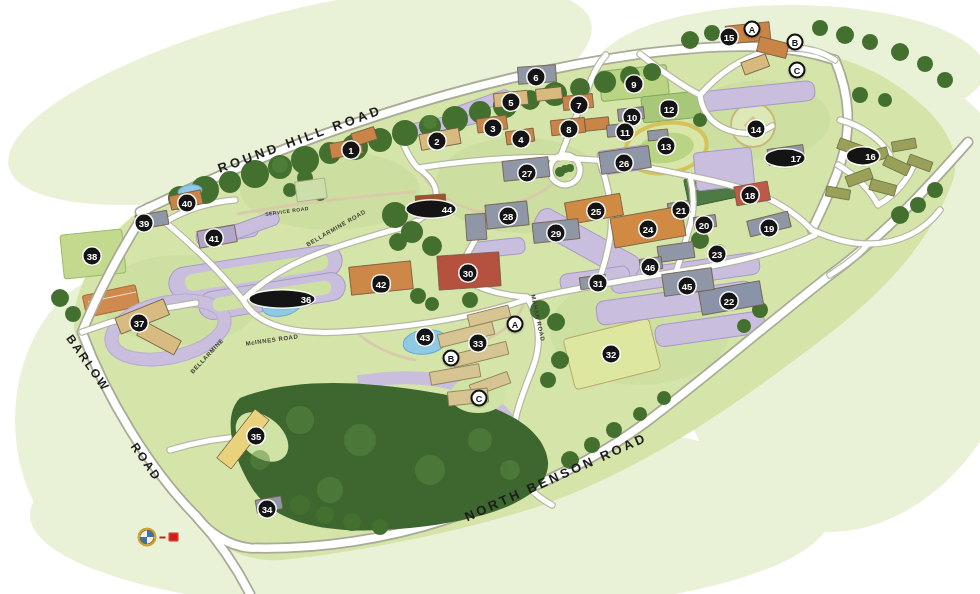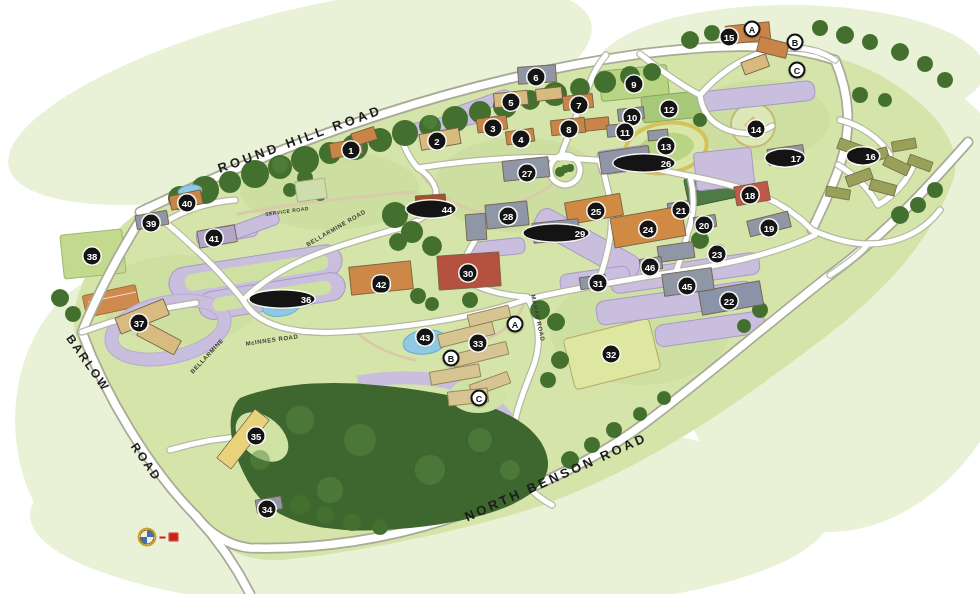--- a/index.html
+++ b/index.html
@@ -337,48 +337,48 @@
       <div class="marker" style="left: 437px; top: 141px;">2</div>
       <div class="marker" style="left: 493px; top: 128px;">3</div>
       <div class="marker" style="left: 521px; top: 139px;">4</div>
       <div class="marker" style="left: 511px; top: 102px;">5</div>
       <div class="marker" style="left: 536px; top: 77px;">6</div>
       <div class="marker" style="left: 579px; top: 105px;">7</div>
       <div class="marker" style="left: 569px; top: 129px;">8</div>
       <div class="marker" style="left: 634px; top: 84px;">9</div>
       <div class="marker" style="left: 632px; top: 117px;">10</div>
       <div class="marker" style="left: 625px; top: 132px;">11</div>
-      <div class="marker" style="left: 669px; top: 109px;">12</div>
+      <div class="marker" style="left: 669px; top: 109px; border-radius: 7px;">12</div>
       <div class="marker" style="left: 666px; top: 146px;">13</div>
       <div class="marker" style="left: 756px; top: 129px;">14</div>
       <div class="marker" style="left: 729px; top: 37px;">15</div>
       <div class="marker" style="left: 863px; top: 156px; padding-left: 15px;">16</div>
       <div class="marker" style="left: 785px; top: 158px; padding-left: 22px;">17</div>
       <div class="marker" style="left: 750px; top: 195px;">18</div>
       <div class="marker" style="left: 769px; top: 228px;">19</div>
       <div class="marker" style="left: 704px; top: 225px;">20</div>
       <div class="marker" style="left: 681px; top: 210px;">21</div>
       <div class="marker" style="left: 729px; top: 301px;">22</div>
       <div class="marker" style="left: 677px; top: 254px; margin-left: 40px;">23</div>
       <div class="marker" style="left: 648px; top: 229px;">24</div>
       <div class="marker" style="left: 596px; top: 211px;">25</div>
-      <div class="marker" style="left: 644px; top: 163px; padding-left: 44px;">26</div>
+      <div class="marker" style="left: 624px; top: 163px;">26</div>
       <div class="marker" style="left: 527px; top: 173px;">27</div>
       <div class="marker" style="left: 508px; top: 216px;">28</div>
-      <div class="marker" style="left: 556px; top: 233px; padding-left: 48px;">29</div>
+      <div class="marker" style="left: 556px; top: 233px;">29</div>
       <div class="marker" style="left: 468px; top: 273px;">30</div>
       <div class="marker" style="left: 598px; top: 283px;">31</div>
       <div class="marker" style="left: 611px; top: 354px;">32</div>
       <div class="marker" style="left: 478px; top: 343px;">33</div>
       <div class="marker" style="left: 267px; top: 509px;">34</div>
       <div class="marker" style="left: 256px; top: 436px;">35</div>
       <div class="marker" style="left: 282px; top: 299px; padding-left: 48px;">36</div>
       <div class="marker" style="left: 139px; top: 323px;">37</div>
       <div class="marker" style="left: 92px; top: 256px;">38</div>
-      <div class="marker" style="left: 151px; top: 223px;">39</div>
+      <div class="marker" style="left: 144px; top: 223px;">39</div>
       <div class="marker" style="left: 187px; top: 203px;">40</div>
       <div class="marker" style="left: 214px; top: 238px;">41</div>
       <div class="marker" style="left: 381px; top: 284px; border-radius: 7px;">42</div>
       <div class="marker" style="left: 425px; top: 337px;">43</div>
       <div class="marker" style="left: 431px; top: 209px; padding-left: 32px;">44</div>
       <div class="marker" style="left: 687px; top: 286px; text-align: right;">45</div>
       <div class="marker" style="left: 650px; top: 267px;">46</div>
       <div class="marker letter" style="left: 752px; top: 29px;">A</div>
       <div class="marker letter" style="left: 795px; top: 42px;">B</div>
       <div class="marker letter" style="left: 797px; top: 70px;">C</div>

